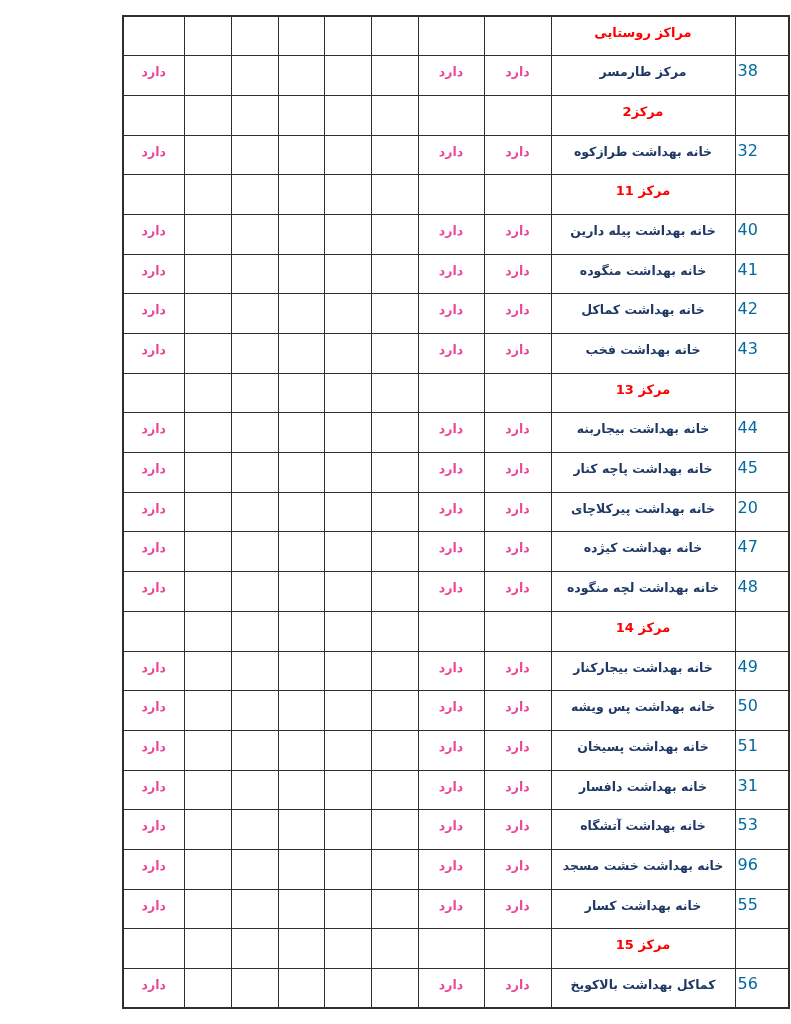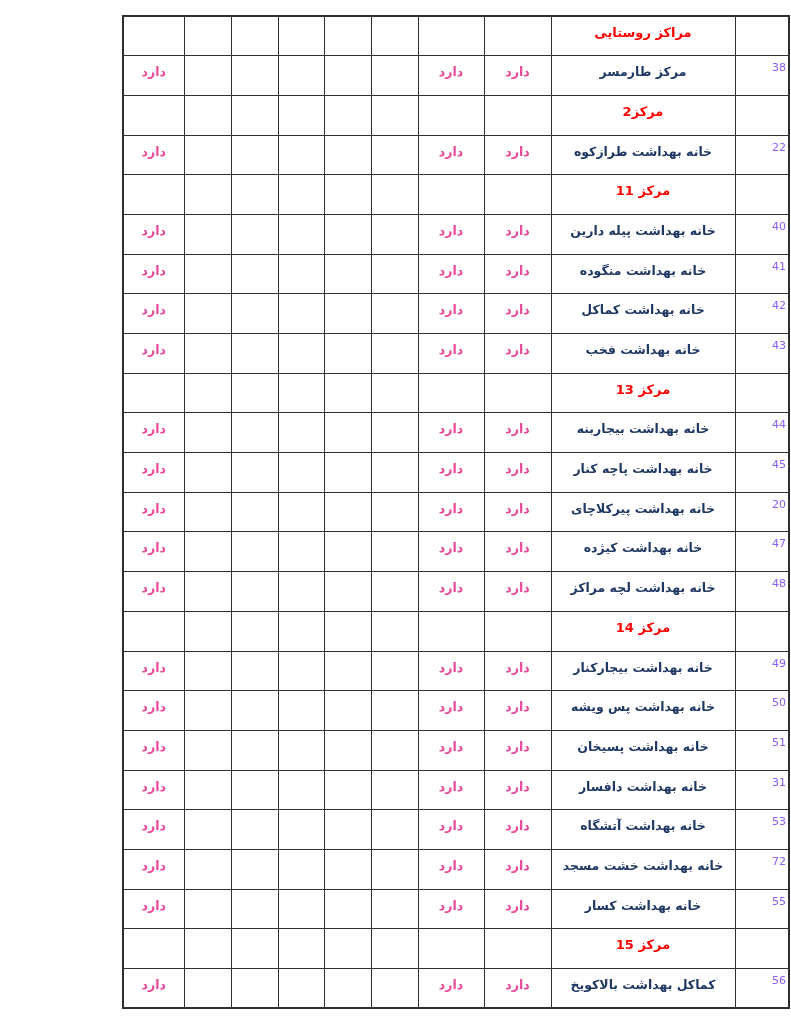--- a/index.html
+++ b/index.html
@@ -32,23 +32,23 @@
     vertical-align: top;
     padding: 5px 2px 0 2px;
     box-sizing: border-box;
     overflow: hidden;
     background: #ffffff;
   }
   td.shaded {
     background: #e9e5d9;
   }
   td.cell-num {
-    text-align: right;
-    color: #8b5cf6;
-    font-size: 11px;
+    text-align: left;
+    color: #0369a1;
+    font-size: 16px;
     padding-top: 4px;
   }
   td.cell-name {
     text-align: center;
   }
   td.cell-dard {
     text-align: center;
   }
   .name-text {
     color: #1f3864;
@@ -115,21 +115,21 @@
         <td class="cell-dard"></td>
         <td class="cell-dard"></td>
         <td class="cell-empty"></td>
         <td class="cell-empty"></td>
         <td class="cell-empty"></td>
         <td class="cell-empty"></td>
         <td class="cell-empty"></td>
         <td class="cell-dard"></td>
       </tr>
       <tr>
-        <td class="cell-num"><span class="">22</span></td>
+        <td class="cell-num"><span class="">32</span></td>
         <td class="cell-name"><span class="name-text">خانه بهداشت طرازکوه</span></td>
         <td class="cell-dard"><span class="dard-text">دارد</span></td>
         <td class="cell-dard"><span class="dard-text">دارد</span></td>
         <td class="cell-empty"></td>
         <td class="cell-empty"></td>
         <td class="cell-empty"></td>
         <td class="cell-empty"></td>
         <td class="cell-empty"></td>
         <td class="cell-dard"><span class="dard-text">دارد</span></td>
       </tr>
@@ -248,21 +248,21 @@
         <td class="cell-dard shaded"><span class="dard-text">دارد</span></td>
         <td class="cell-empty shaded"></td>
         <td class="cell-empty shaded"></td>
         <td class="cell-empty shaded"></td>
         <td class="cell-empty shaded"></td>
         <td class="cell-empty shaded"></td>
         <td class="cell-dard shaded"><span class="dard-text">دارد</span></td>
       </tr>
       <tr>
         <td class="cell-num"><span class="">48</span></td>
-        <td class="cell-name"><span class="name-text">خانه بهداشت لچه مراکز</span></td>
+        <td class="cell-name"><span class="name-text">خانه بهداشت لچه منگوده</span></td>
         <td class="cell-dard"><span class="dard-text">دارد</span></td>
         <td class="cell-dard"><span class="dard-text">دارد</span></td>
         <td class="cell-empty"></td>
         <td class="cell-empty"></td>
         <td class="cell-empty"></td>
         <td class="cell-empty"></td>
         <td class="cell-empty"></td>
         <td class="cell-dard"><span class="dard-text">دارد</span></td>
       </tr>
       <tr>
@@ -331,21 +331,21 @@
         <td class="cell-dard"><span class="dard-text">دارد</span></td>
         <td class="cell-dard"><span class="dard-text">دارد</span></td>
         <td class="cell-empty"></td>
         <td class="cell-empty"></td>
         <td class="cell-empty"></td>
         <td class="cell-empty"></td>
         <td class="cell-empty"></td>
         <td class="cell-dard"><span class="dard-text">دارد</span></td>
       </tr>
       <tr>
-        <td class="cell-num shaded"><span class="">72</span></td>
+        <td class="cell-num shaded"><span class="">96</span></td>
         <td class="cell-name shaded"><span class="name-text">خانه بهداشت خشت مسجد</span></td>
         <td class="cell-dard shaded"><span class="dard-text">دارد</span></td>
         <td class="cell-dard shaded"><span class="dard-text">دارد</span></td>
         <td class="cell-empty shaded"></td>
         <td class="cell-empty shaded"></td>
         <td class="cell-empty shaded"></td>
         <td class="cell-empty shaded"></td>
         <td class="cell-empty shaded"></td>
         <td class="cell-dard shaded"><span class="dard-text">دارد</span></td>
       </tr>

